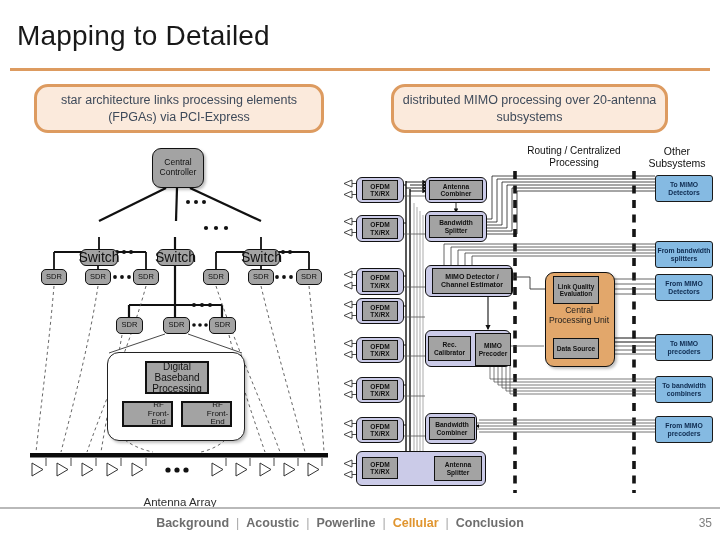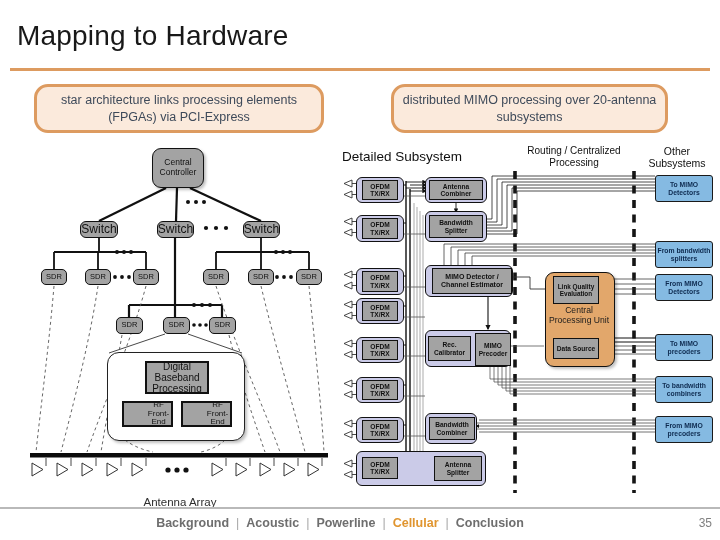--- a/index.html
+++ b/index.html
@@ -14,21 +14,21 @@
     justify-content:center;text-align:center;padding:2px 6px;box-sizing:border-box;}
   .callout.left{left:34px;top:84px;width:290px;height:49px;}
   .callout.right{left:391px;top:84px;width:277px;height:49px;}
   
   .box{position:absolute;background:#a3a3a3;border:1.6px solid #111;display:flex;align-items:center;
     justify-content:center;text-align:center;color:#111;box-sizing:border-box;line-height:1.12;}
   .shadow{box-shadow:2px 2px 3px rgba(0,0,0,0.25);}
   
   #ldia{left:25px;top:145px;width:310px;height:356px;}
   .cc{left:127px;top:3px;width:52px;height:40px;border-radius:9px;font-size:8.5px;}
-  .sw{border-radius:6px;font-size:12px;height:17px;}
+  .sw{border-radius:6px;font-size:14px;height:17px;margin-top:28px;}
   .sdr{border-radius:5px;font-size:7.5px;width:26px;height:16px;}
   .sdr2{width:27px;height:17px;}
   .bigpad{left:82px;top:207px;width:136px;height:87px;border-radius:12px;border:1.6px solid #222;background:#fff;}
   .dbp{left:120px;top:216px;width:64px;height:33px;border-width:2.2px;font-size:10px;}
   .rf{width:51px;height:26px;border-width:2.2px;font-size:8px;top:256px;padding-left:22px;}
   .aalabel{left:65px;top:333px;width:180px;text-align:center;font-size:11.5px;color:#2e2e2e;margin-top:18px;}
   
   #rdia{left:340px;top:145px;width:378px;height:352px;}
   .hdr{color:#101010;text-align:center;line-height:1.15;}
   .hdr.det{left:0;top:4px;width:162px;font-size:13.5px;text-align:left;padding-left:2px;}
@@ -45,21 +45,21 @@
   .frule{left:0;top:507px;width:720px;height:2px;background:#b9b9b9;}
   .fnav{left:0;top:516px;width:680px;text-align:center;font-size:12.5px;font-weight:700;color:var(--footer-text);}
   .fnav .fsep{color:#a8a8a8;font-weight:400;padding:0 7px;}
   .fnav .active{color:var(--footer-active);}
   .pagenum{right:8px;top:516px;font-size:12px;color:#808080;}
   svg{position:absolute;left:0;top:0;}
 </style>
 </head>
 <body>
 
-<div class="abs title">Mapping to Hardware</div>
+<div class="abs title">Mapping to Detailed</div>
 <div class="abs rule"></div>
 
 <div class="abs callout left">star architecture links processing elements (FPGAs) via PCI-Express</div>
 <div class="abs callout right">distributed MIMO processing over 20-antenna subsystems</div>
 
 <div class="abs" id="ldia">
   <svg width="310" height="356">
     <g stroke="#111" stroke-width="2.2" fill="none">
       <path d="M141,43 L74,76"></path>
         <path d="M152,43 L151,76"></path>
@@ -319,21 +319,20 @@
       <path d="M315,284 H137"></path>
       <path d="M315,287 H139"></path>
     </g>
     <g stroke="#555" stroke-width="0.8" fill="none">
       <path d="M66,318 Q70,330 92,330" marker-end="url(#arr)"></path>
       <path d="M70,322 Q75,333 92,333"></path>
       <path d="M74,318 Q80,336 92,336"></path>
     </g>
   </svg>
 
-  <div class="abs hdr det">Detailed Subsystem</div>
   <div class="abs hdr rou">Routing / Centralized Processing</div>
   <div class="abs hdr oth">Other Subsystems</div>
 
   <div class="pad" style="left:16px;top:32px;width:48px;height:26px;"></div>
   <div class="pad" style="left:16px;top:70px;width:48px;height:27px;"></div>
   <div class="pad" style="left:16px;top:123px;width:48px;height:27px;"></div>
   <div class="pad" style="left:16px;top:153px;width:48px;height:26px;"></div>
   <div class="pad" style="left:16px;top:192px;width:48px;height:26px;"></div>
   <div class="pad" style="left:16px;top:232px;width:48px;height:26px;"></div>
   <div class="pad" style="left:16px;top:272px;width:48px;height:26px;"></div>

